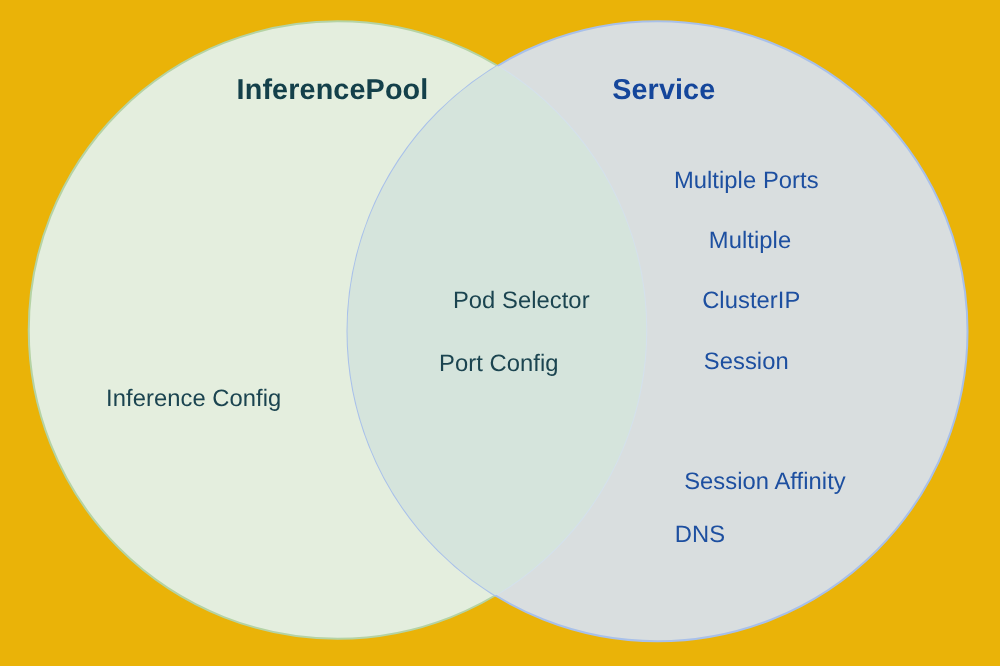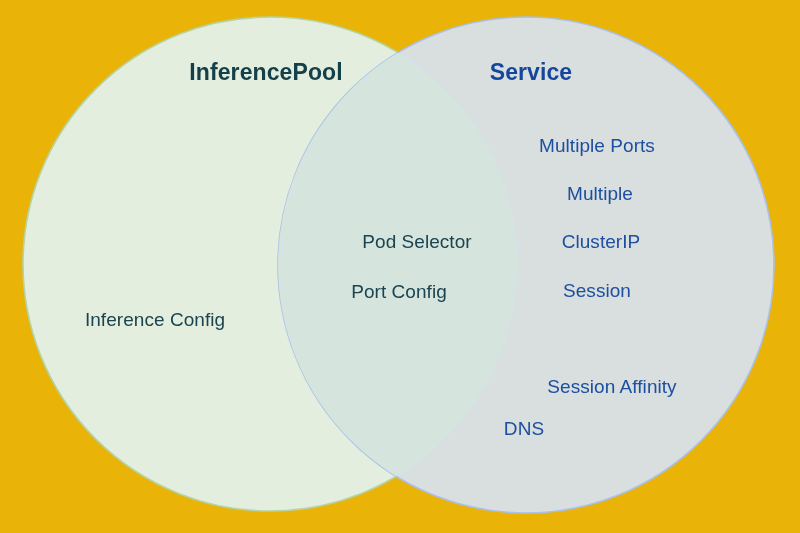--- a/index.html
+++ b/index.html
@@ -83,16 +83,16 @@
     <div class="lbl item item-left" style="left:155px; top:291px;margin-top:28px;">Inference Config</div>
 
     <div class="lbl item item-center" style="left: 417px; top: 241px; color: rgb(27, 68, 80);">Pod Selector</div>
     <div class="lbl item item-center" style="left: 399px; top: 291px; color: rgb(27, 68, 80);">Port Config</div>
 
     <div class="lbl item item-right" style="left:597px; top:145px;">Multiple Ports</div>
     <div class="lbl item item-right" style="left:600px; top:193px;">Multiple</div>
     <div class="lbl item item-right" style="left:601px; top:241px;">ClusterIP</div>
     <div class="lbl item item-right" style="left:597px; top:290px;">Session</div>
     <div class="lbl item item-right" style="left:612px; top:386px;">Session Affinity</div>
-    <div class="lbl item item-right" style="left:524px; top:428px;">DNS</div>
+    <div class="lbl item item-right" style="left:560px; top:428px;">DNS</div>
 
   </div>
 </div>
 
 </body></html>

